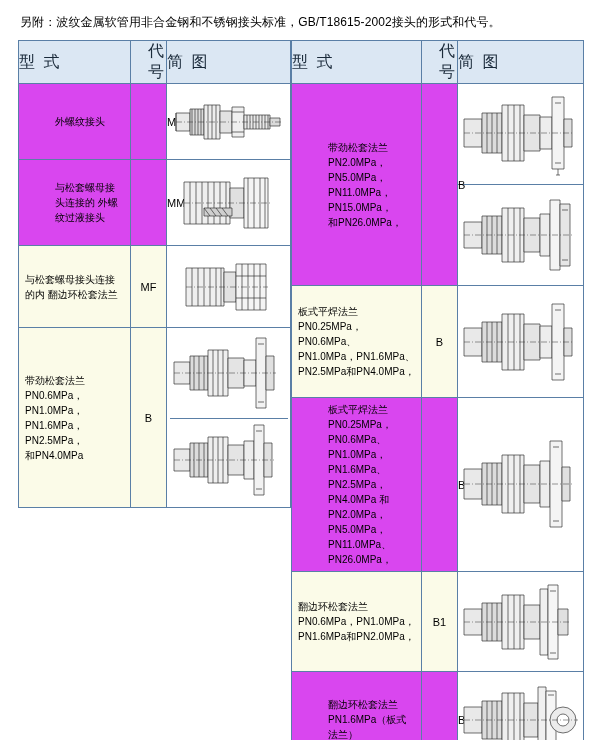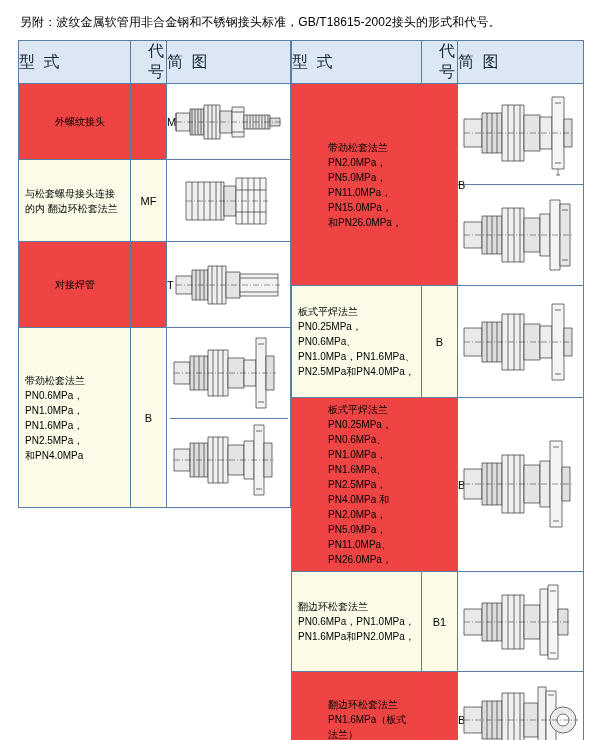--- a/index.html
+++ b/index.html
@@ -75,21 +75,21 @@
     text-align: center;
     background: #ffffff;
     padding: 2px 0;
   }
   tr.shade > td.type,
   tr.shade > td.code {
     background: #fbfbe8;
   }
   tr.plain > td.type,
   tr.plain > td.code {
-    background: #ef4444;
+    background: #d946ef;
     padding-left: 36px;
   }
   .fig-svg { display: block; margin: 0 auto; }
 </style>
 </head>
 <body>
 
 <div class="page">
 
   <div class="doc-title">另附：波纹金属软管用非合金钢和不锈钢接头标准，GB/T18615-2002接头的形式和代号。</div>
@@ -129,59 +129,59 @@
                 <path d="M74 24 L100 24 L100 38 L74 38 Z" fill="#e9e9e9"></path>
                 <path d="M77 24 L77 38 M80 24 L80 38 M83 24 L83 38 M86 24 L86 38 M89 24 L89 38 M92 24 L92 38 M95 24 L95 38 M98 24 L98 38"></path>
                 <path d="M100 27 L110 27 L110 35 L100 35 Z" fill="#dadada"></path>
                 <path d="M6 31 H112" stroke-dasharray="6,2,1,2" stroke-width="0.5"></path>
               </g>
             </svg>
           </td>
         </tr>
 
 
+        <tr class="plain" style="height:86px">
+          <td class="type">与松套螺母接头连接的
+外螺纹过液接头</td>
+          <td class="code">MM</td>
+          <td class="fig">
+            <svg class="fig-svg" width="118" height="70" viewBox="0 0 118 70">
+              <g stroke="#333" stroke-width="0.7" fill="none">
+                <path d="M14 14 L60 14 L60 56 L14 56 Z" fill="#efefef"></path>
+                <path d="M20 14 L20 56 M26 14 L26 56 M32 14 L32 56 M38 14 L38 56 M44 14 L44 56 M50 14 L50 56 M56 14 L56 56"></path>
+                <path d="M60 20 L74 20 L74 50 L60 50 Z" fill="#e0e0e0"></path>
+                <path d="M74 10 L98 10 L98 60 L74 60 Z" fill="#f4f4f4"></path>
+                <path d="M78 10 L78 60 M84 10 L84 60 M90 10 L90 60 M95 10 L95 60"></path>
+                <path d="M34 40 L62 40 L62 48 L34 48 Z" fill="#cfcfcf"></path>
+                <path d="M34 40 L40 48 M40 40 L46 48 M46 40 L52 48 M52 40 L58 48"></path>
+                <path d="M14 35 H100" stroke-dasharray="6,2,1,2" stroke-width="0.5"></path>
+              </g>
+            </svg>
+          </td>
+        </tr>
 
         <tr class="shade" style="height:82px">
           <td class="type">与松套螺母接头连接的内
 翻边环松套法兰</td>
           <td class="code">MF</td>
           <td class="fig">
             <svg class="fig-svg" width="118" height="66" viewBox="0 0 118 66">
               <g stroke="#333" stroke-width="0.7" fill="none">
                 <path d="M16 14 L54 14 L54 52 L16 52 Z" fill="#efefef"></path>
                 <path d="M22 14 L22 52 M28 14 L28 52 M34 14 L34 52 M40 14 L40 52 M46 14 L46 52 M51 14 L51 52"></path>
                 <path d="M54 18 L66 18 L66 48 L54 48 Z" fill="#e2e2e2"></path>
                 <path d="M66 10 L96 10 L96 56 L66 56 Z" fill="#f4f4f4"></path>
                 <path d="M72 10 L72 56 M78 10 L78 56 M84 10 L84 56 M90 10 L90 56"></path>
                 <path d="M66 22 L96 22 M66 44 L96 44"></path>
                 <path d="M16 33 H98" stroke-dasharray="6,2,1,2" stroke-width="0.5"></path>
               </g>
             </svg>
           </td>
         </tr>
 
-        <tr class="plain" style="height:86px">
-          <td class="type">对接焊管</td>
-          <td class="code">T</td>
-          <td class="fig">
-            <svg class="fig-svg" width="118" height="66" viewBox="0 0 118 66">
-              <g stroke="#333" stroke-width="0.7" fill="none">
-                <path d="M6 24 H22 V42 H6 Z" fill="#e9e9e9"></path>
-                <path d="M22 18 L38 18 L38 48 L22 48 Z" fill="#dcdcdc"></path>
-                <path d="M26 18 L26 48 M30 18 L30 48 M34 18 L34 48"></path>
-                <path d="M38 14 L56 14 L56 52 L38 52 Z" fill="#efefef"></path>
-                <path d="M42 14 L42 52 M47 14 L47 52 M52 14 L52 52"></path>
-                <path d="M56 20 L70 20 L70 46 L56 46 Z" fill="#e4e4e4"></path>
-                <path d="M70 22 L108 22 L108 44 L70 44 Z" fill="#f2f2f2"></path>
-                <path d="M70 26 L108 26 M70 40 L108 40"></path>
-                <path d="M6 33 H110" stroke-dasharray="6,2,1,2" stroke-width="0.5"></path>
-              </g>
-            </svg>
-          </td>
-        </tr>
 
         <tr class="shade" style="height:180px">
           <td class="type" style="white-space:pre-line">带劲松套法兰
 PN0.6MPa，PN1.0MPa，
 PN1.6MPa，PN2.5MPa，
 和PN4.0MPa</td>
           <td class="code">B</td>
           <td class="fig">
             <svg class="fig-svg" width="118" height="88" viewBox="0 0 118 88">
               <g stroke="#333" stroke-width="0.7" fill="none">

